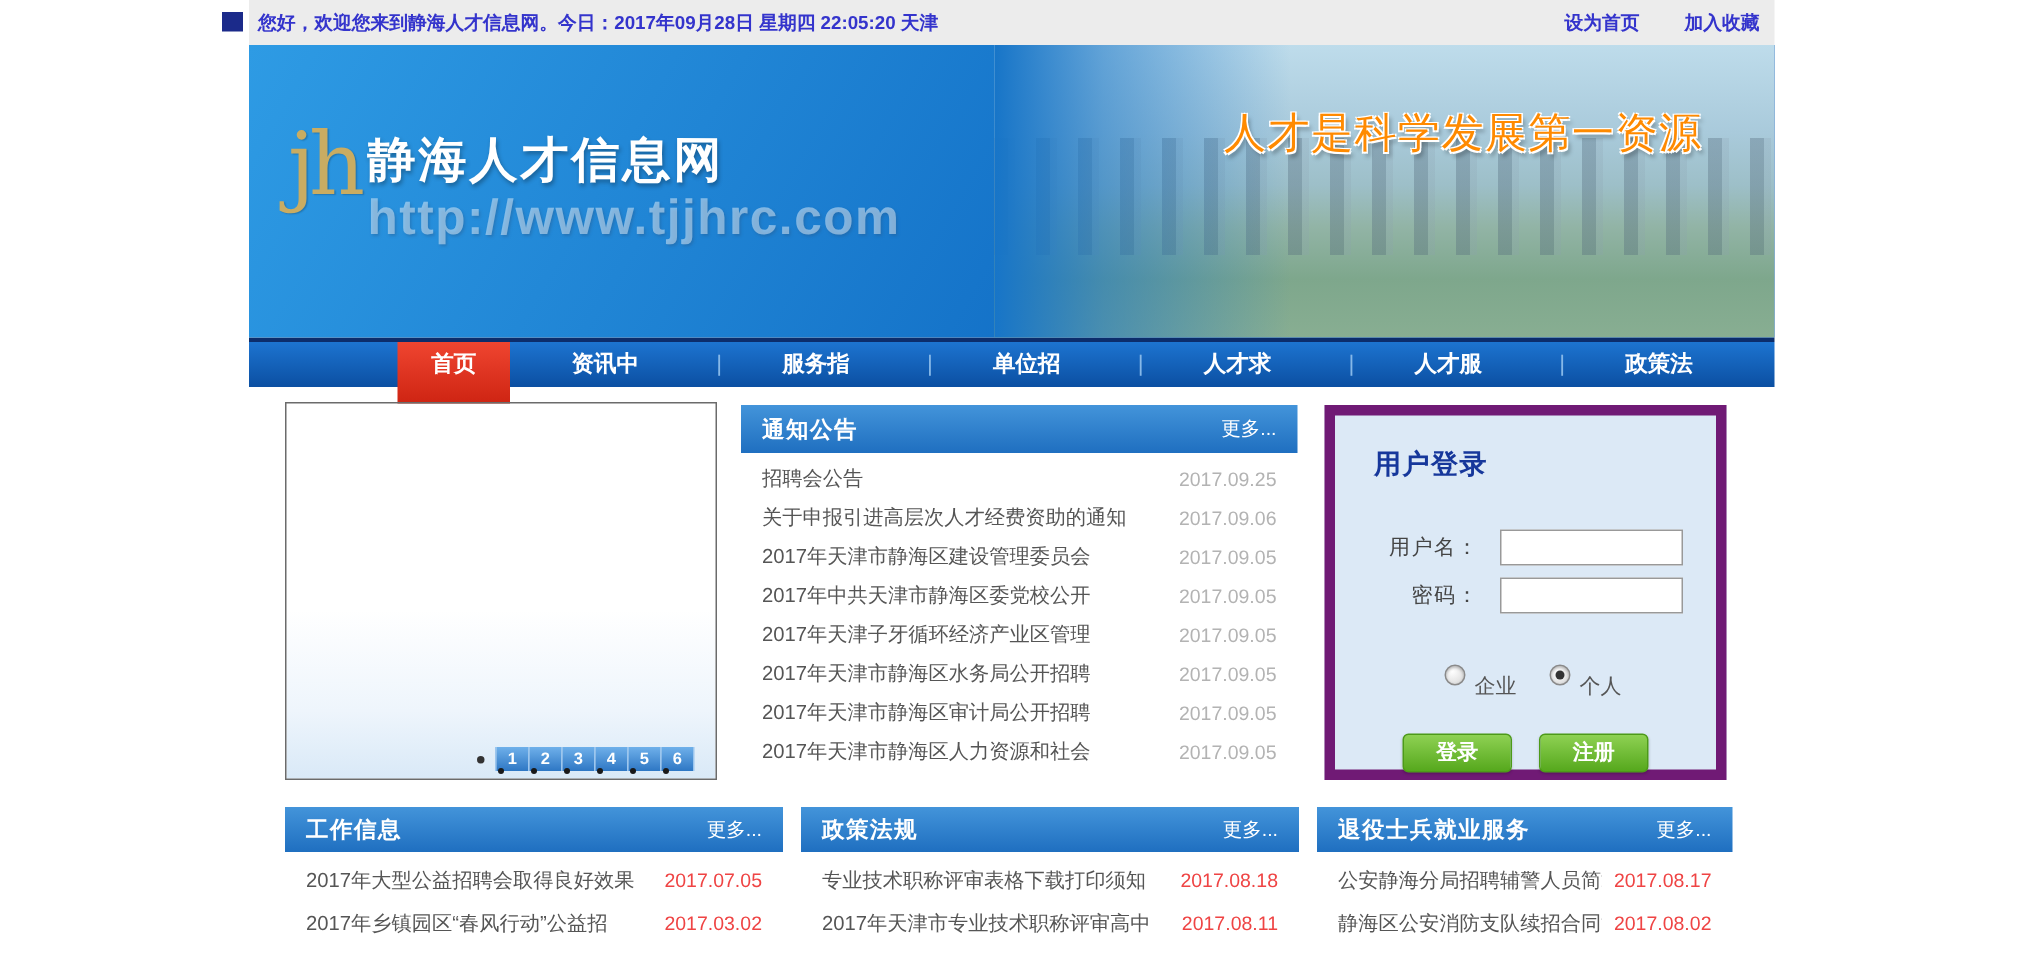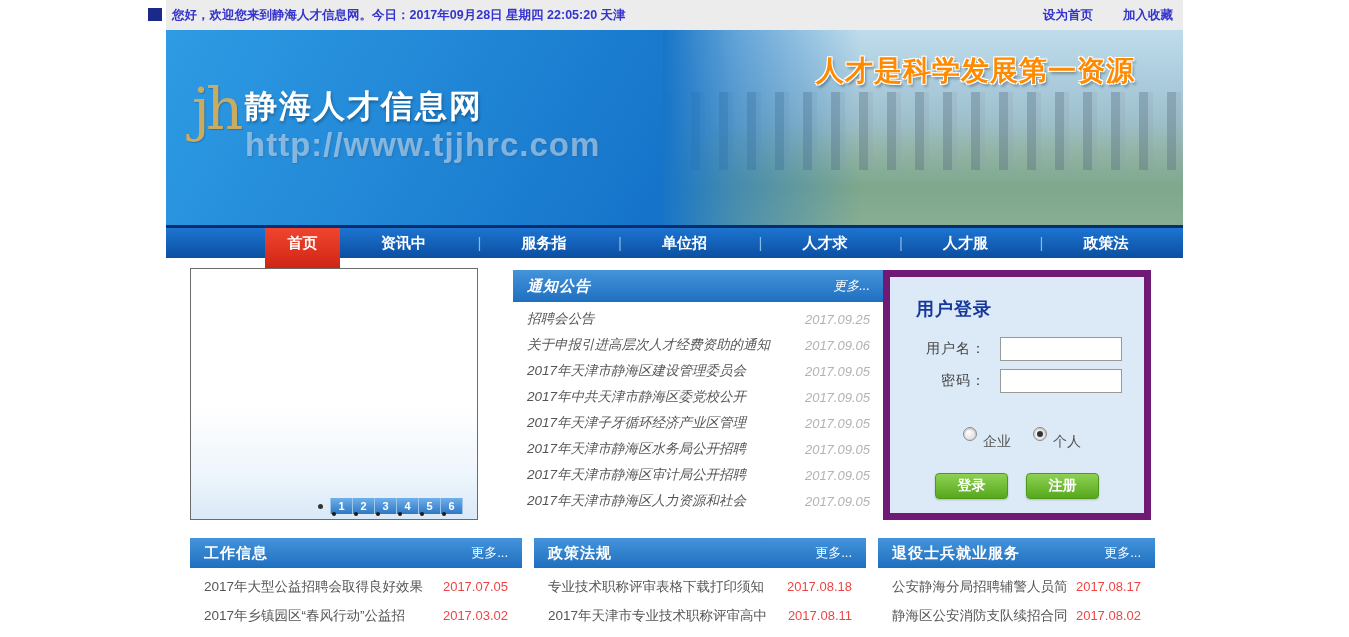--- a/index.html
+++ b/index.html
@@ -19,21 +19,21 @@
             background:linear-gradient(120deg,#2e9be4 0%,#1472c8 55%,#0d5cb0 100%); }
   .banner-photo { position:absolute; top:0; right:0; width:520px; height:100%;
     background-image:
       linear-gradient(90deg, rgba(23,117,200,1) 0%, rgba(23,117,200,.55) 14%, rgba(23,117,200,0) 38%),
       repeating-linear-gradient(90deg, rgba(82,104,122,.35) 0px, rgba(82,104,122,.35) 9px,
         rgba(140,160,175,.22) 9px, rgba(140,160,175,.22) 14px, rgba(0,0,0,0) 14px, rgba(0,0,0,0) 28px),
       linear-gradient(180deg,#bedceb 0%,#a9cadb 30%,#9dbfc8 48%,#92b4a6 62%,#7ea78c 80%,#88ae92 100%);
     background-size:100% 100%, 100% 40%, 100% 100%;
     background-position:0 0, 0 62px, 0 0;
     background-repeat:no-repeat; }
-  .slogan { position:absolute; top:22px; right:48px; font-size:28px; font-weight:bold;
+  .slogan { position:absolute; top:40px; right:48px; font-size:28px; font-weight:normal;
             letter-spacing:1px; color:#ff8a00;
             text-shadow:-1px -1px 0 #fff,1px -1px 0 #fff,-1px 1px 0 #fff,1px 1px 0 #fff,2px 3px 3px rgba(0,0,0,.35); }
   .logo { position:absolute; left:26px; top:50px; font-family:"DejaVu Serif", serif;
           font-weight:normal; font-size:58px; line-height:1; color:#c9ac62; letter-spacing:-4px;
           text-shadow:1px 1px 1px rgba(0,0,0,.2); }
   .site-title { position:absolute; left:79px; top:55px; font-size:32px; font-weight:bold;
                 color:#fff; letter-spacing:2px; text-shadow:1px 2px 3px rgba(0,0,0,.3); }
   .site-url { position:absolute; left:79px; top:96px; font-size:33px; font-weight:bold;
               color:rgba(230,242,252,.5); letter-spacing:1px; text-shadow:1px 1px 2px rgba(40,90,140,.4); }
 
@@ -63,33 +63,33 @@
           border-right:1px solid #9cc6ee; position:relative; cursor:pointer; }
   .pnum::after { content:''; position:absolute; left:1px; bottom:-2px; width:4px; height:4px;
                  background:#1a1a1a; border-radius:50%; }
 
   .panel-hd { height:32px; background:linear-gradient(#4394da,#1f6fc0); display:flex;
               align-items:center; padding:0 14px; }
   .row2 .panel-hd { height:30px; }
   .panel-title { color:#fff; font-size:15px; font-weight:bold; letter-spacing:1px; }
   .more { margin-left:auto; color:#fff; font-size:13px; cursor:pointer; text-decoration:none; }
 
-  .notices { position:absolute; left:347px; top:2px; width:371px; background:#fff;font-style:italic; }
+  .notices { position:absolute; left:328px; top:2px; width:371px; background:#fff; }
   .news-list { list-style:none; padding:4px 14px 0; }
   .news-row { display:flex; height:26px; align-items:center; font-size:13.5px; color:#555; cursor:pointer; }
   .news-title { flex:1; white-space:nowrap; overflow:hidden; }
   .news-date { color:#b3b3b3; font-size:13px; margin-left:8px; }
   .row2 .news-row { height:29px; }
   .row2 .news-date { color:#ef4444; }
 
   .login { position:absolute; left:717px; top:2px; width:268px; height:250px;
            background:#dce9f6; border:7px solid #701a75; }
   .login-title { margin:20px 0 0 26px; font-size:18px; font-weight:bold; color:#16379b; letter-spacing:1px; }
   .fld { display:flex; align-items:center; margin-top:8px; }
-  .fld.first { margin-top:16px; }
+  .fld.first { margin-top:32px; }
   .fld label { width:96px; text-align:right; font-size:14px; color:#444; letter-spacing:1px; }
   .fld input { width:122px; height:24px; border:1px solid #999; background:#fff;
                margin-left:14px; font-size:14px; padding:0 4px; }
   .radios { margin-top:34px; display:flex; justify-content:center; gap:22px; padding-left:10px; }
   .radio-opt { display:flex; gap:6px; font-size:14px; color:#555; cursor:pointer; }
   .rdo { width:14px; height:14px; border-radius:50%; border:1px solid #8a8a8a;
          background:radial-gradient(circle at 35% 30%, #fff, #d5d5d5);
          box-shadow:inset 0 1px 2px rgba(0,0,0,.25); position:relative; flex:none; }
   .radio-opt.checked .rdo::after { content:''; position:absolute; left:3px; top:3px;
          width:6px; height:6px; background:#333; border-radius:50%; }

